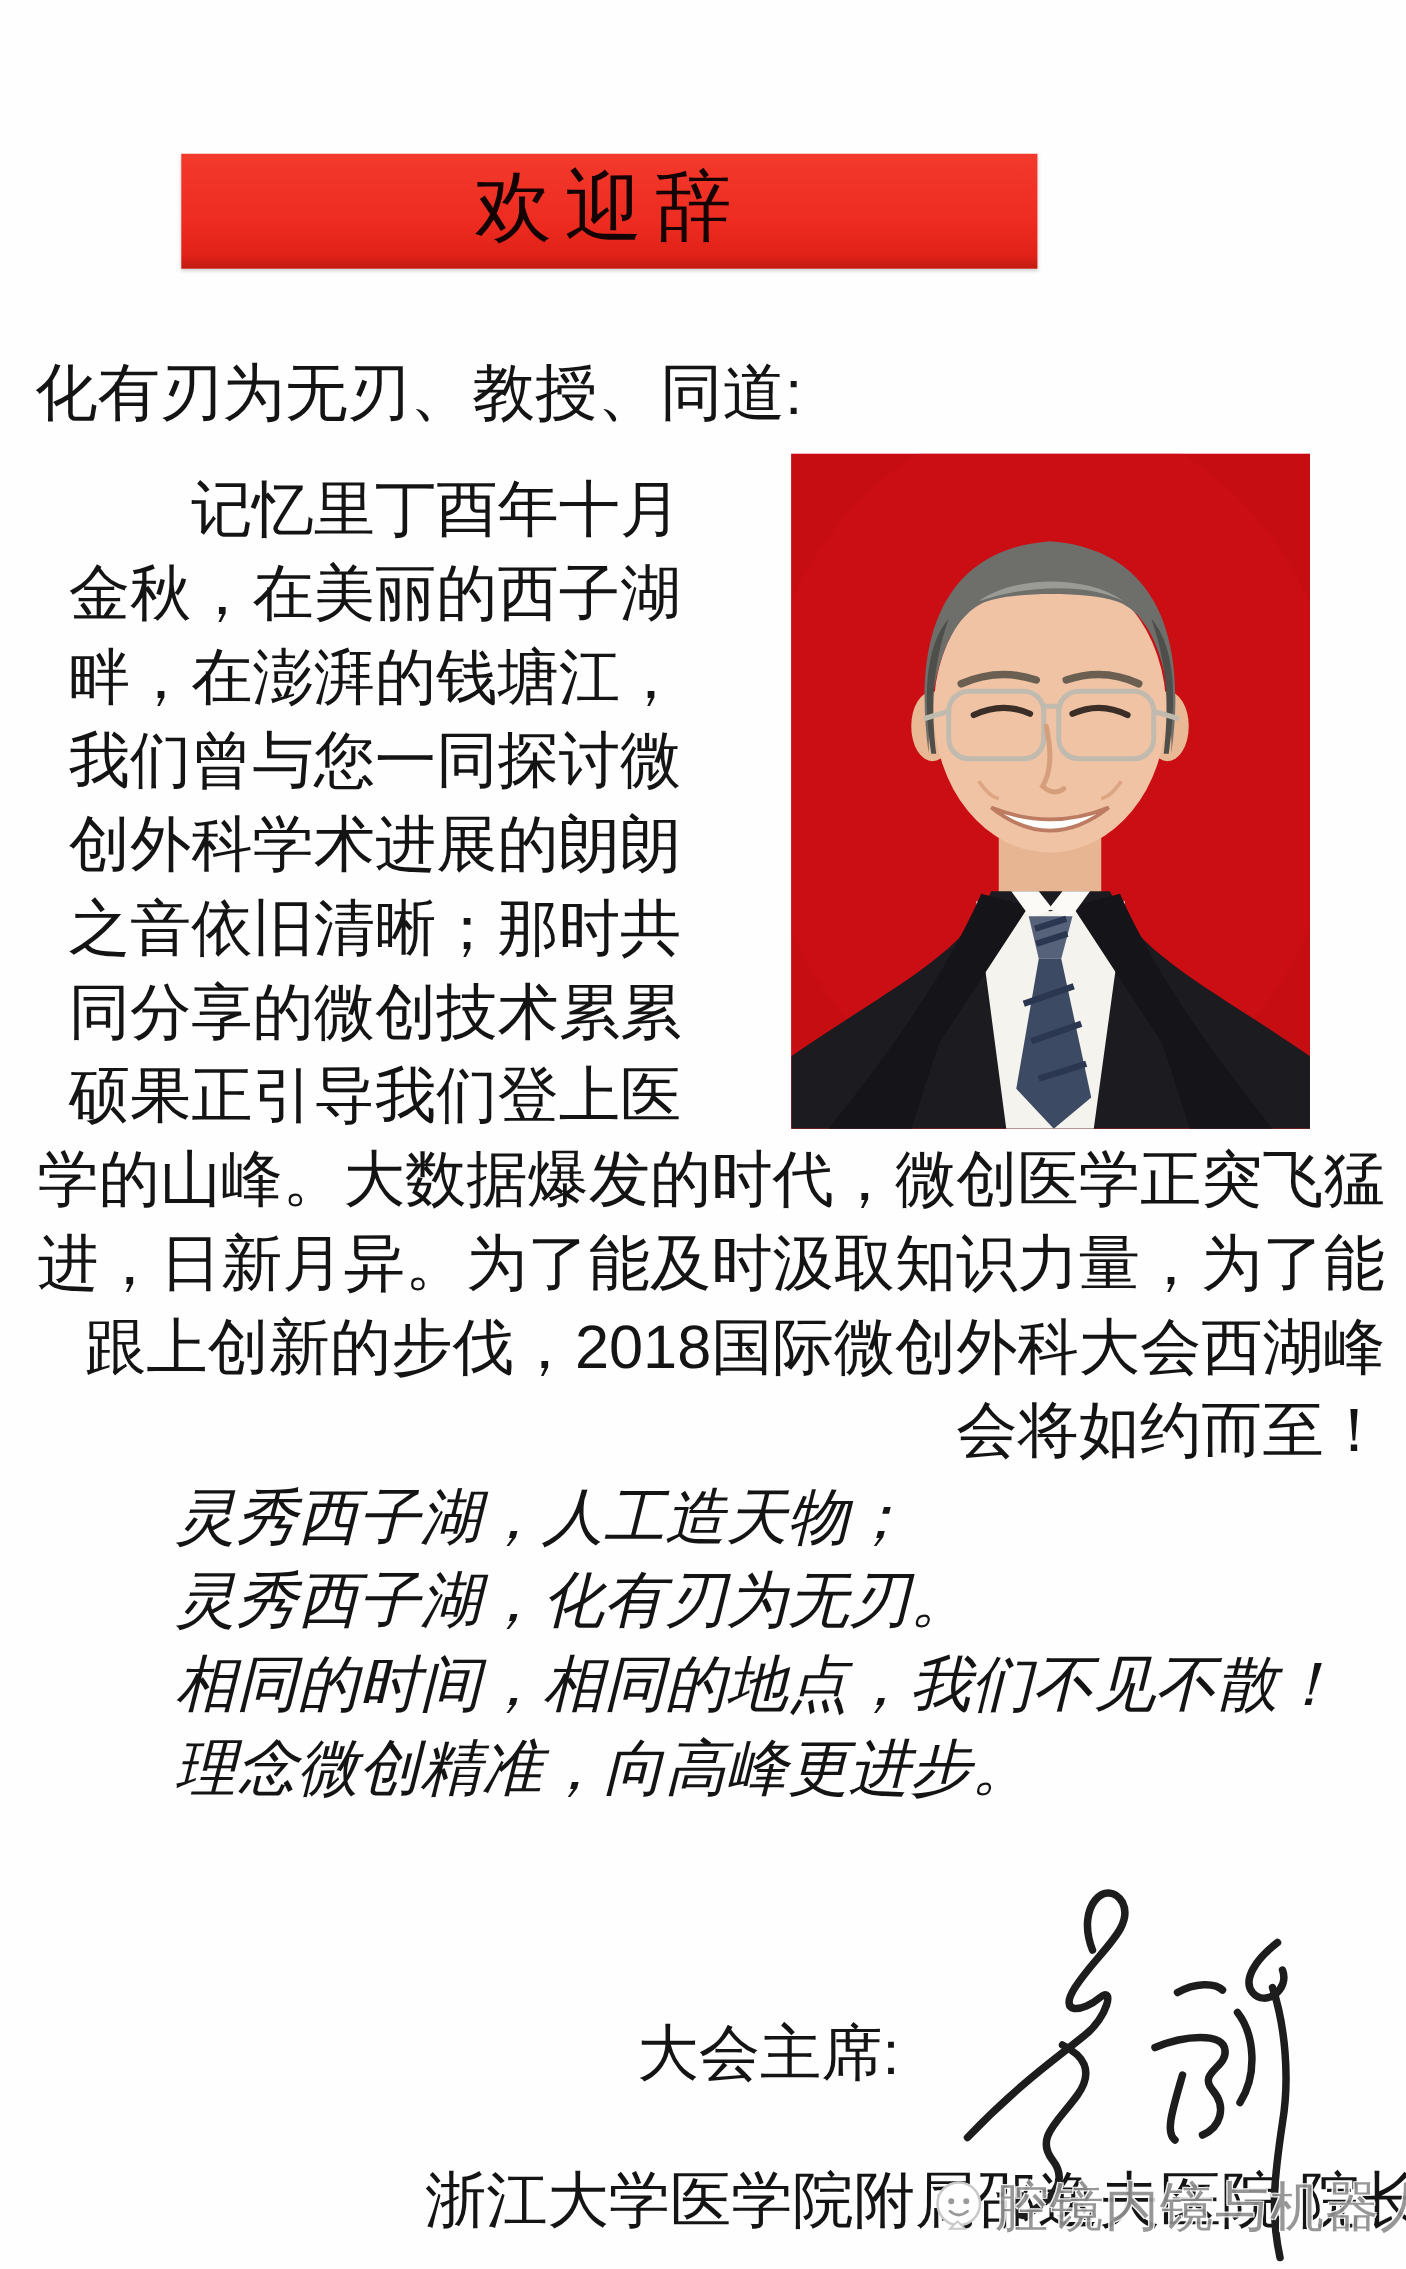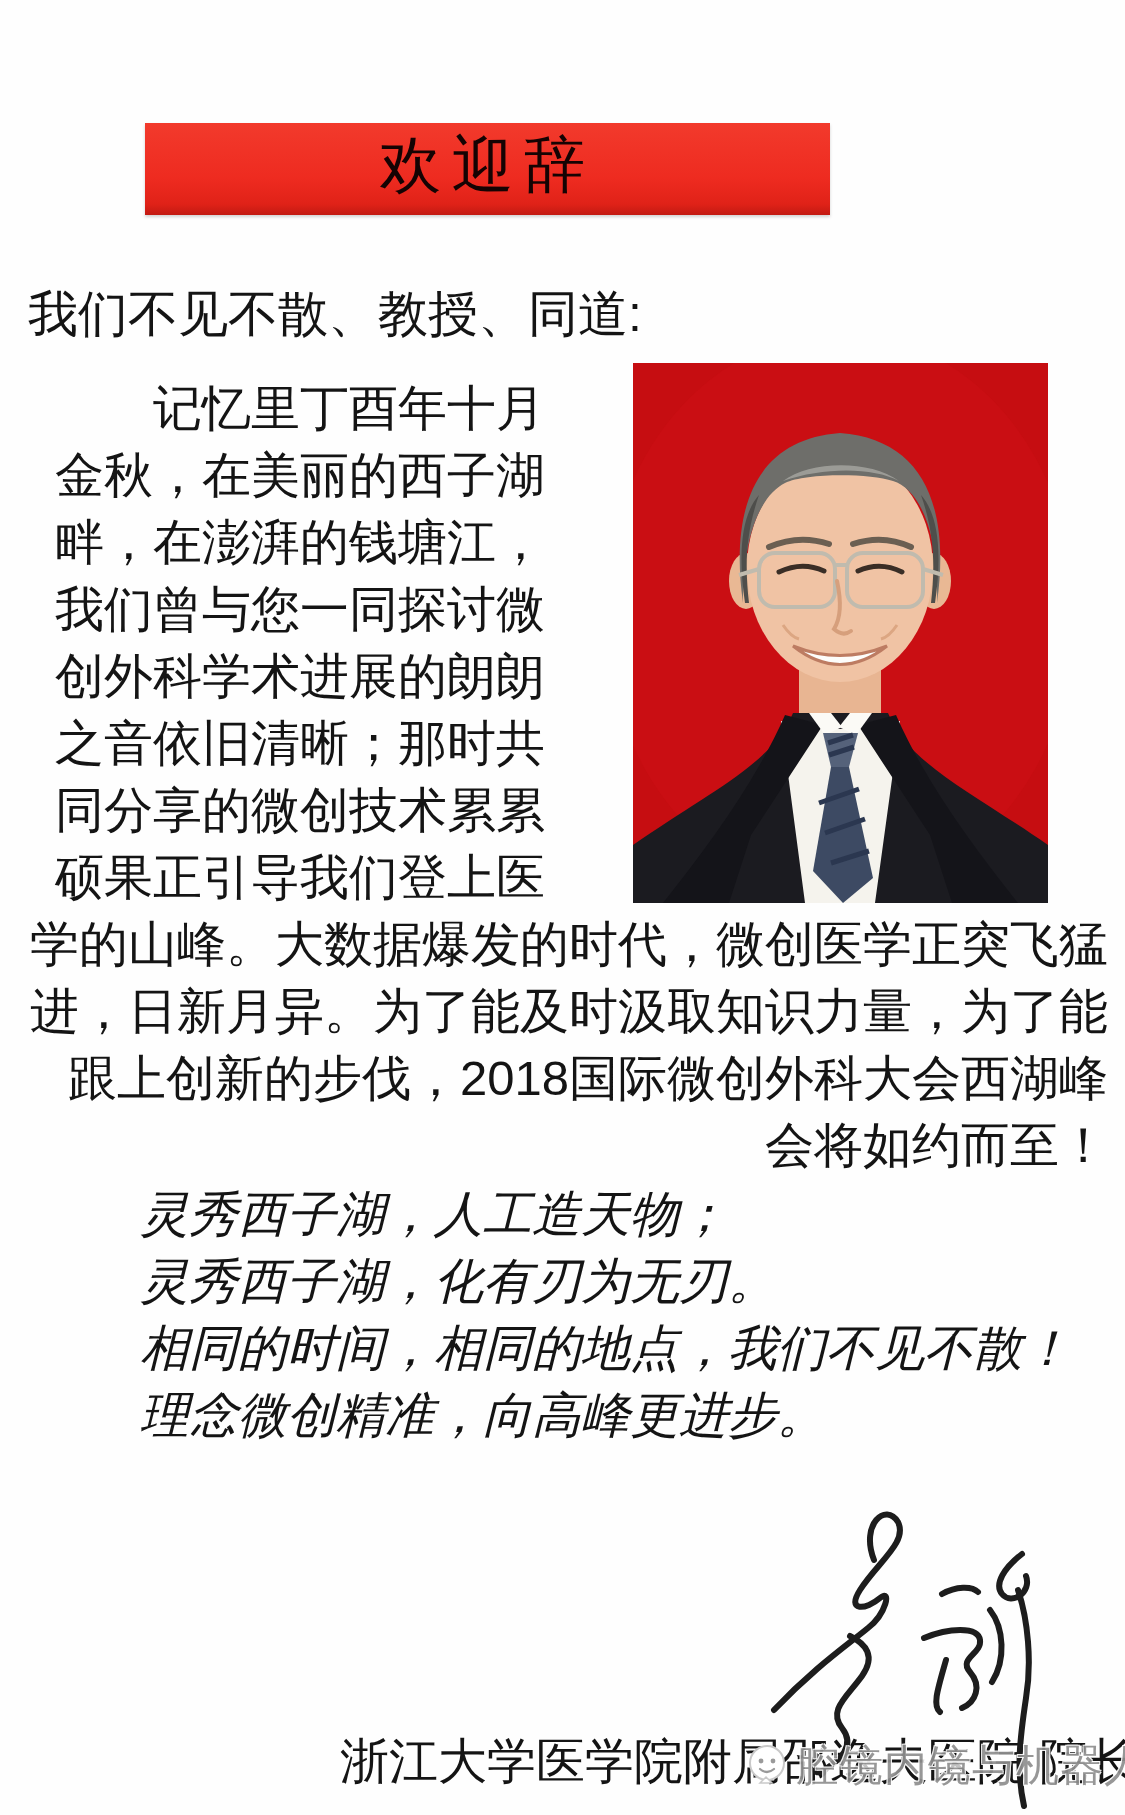--- a/index.html
+++ b/index.html
@@ -70,21 +70,21 @@
 </head>
 <body>
 
 <div class="page">
 
   <div class="banner">
     <span class="banner-title">欢迎辞</span>
   </div>
 
   <div class="content">
-    <p class="greeting">我们不见不散、教授、同道:</p>
+    <p class="greeting">化有刃为无刃、教授、同道:</p>
 
     <p class="body-para">
       <span class="photo-float">
           <svg viewBox="0 0 415 540" xmlns="http://www.w3.org/2000/svg">
         <rect width="415" height="540" fill="#c60d11"></rect>
         <ellipse cx="207" cy="250" rx="235" ry="280" fill="#d21118" opacity="0.35"></ellipse>
 
         <path d="M166,282 L166,355 Q207,382 248,355 L248,282 Z" fill="#e8b592"></path>
 
         <ellipse cx="113" cy="218" rx="17" ry="28" fill="#e9b894"></ellipse>
@@ -131,20 +131,21 @@
     </p>
 
     <div class="poem">
       <div>灵秀西子湖，人工造天物；</div>
       <div>灵秀西子湖，化有刃为无刃。</div>
       <div>相同的时间，相同的地点，我们不见不散！</div>
       <div>理念微创精准，向高峰更进步。</div>
     </div>
   </div>
 
+  <div class="sig-label">大会主席:</div>
 
   <svg class="signature-svg" viewBox="0 0 322 315" xmlns="http://www.w3.org/2000/svg">
     <g fill="none" stroke="#1d1d1d" stroke-width="6" stroke-linecap="round">
 
       <path d="M146,62 C132,26 158,4 170,24 C180,44 150,64 132,92 C118,114 138,112 152,100 C164,90 158,116 140,130 C118,148 86,170 46,212"></path>
       <path d="M122,138 C138,146 148,158 134,178 C118,200 100,212 114,230 C128,248 112,262 96,272 C88,278 82,272 88,258"></path>
 
       <path d="M214,96 C228,88 244,88 250,94"></path>
       <path d="M196,140 C220,130 250,128 252,142 C254,156 230,160 242,174 C254,188 248,204 234,210"></path>
       <path d="M218,162 C210,190 204,208 212,214"></path>

